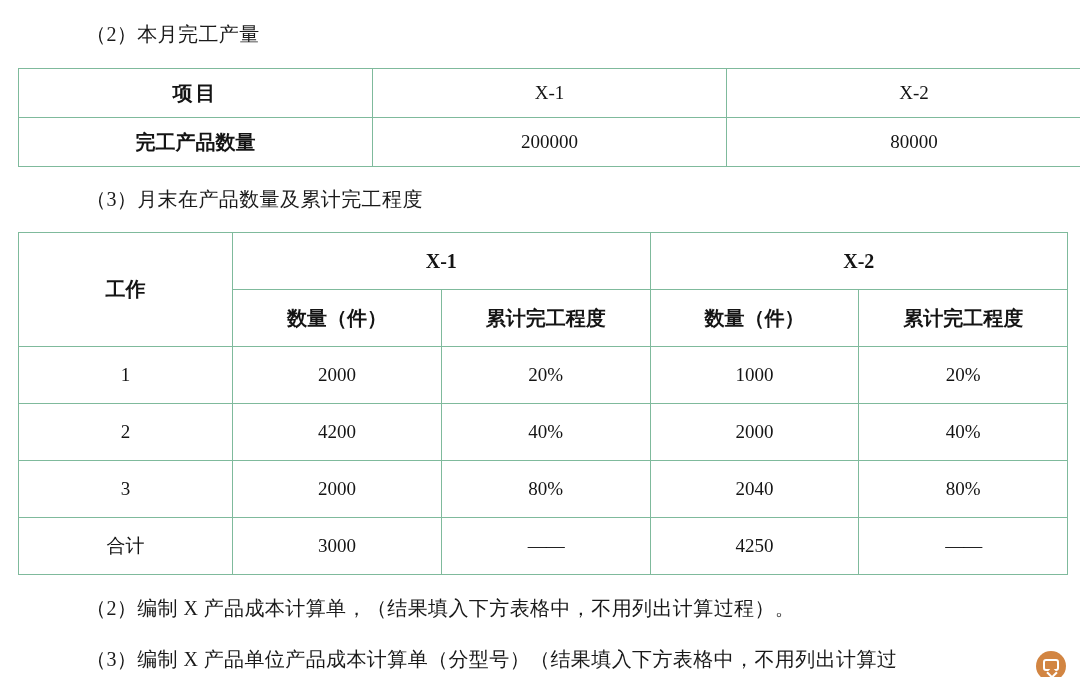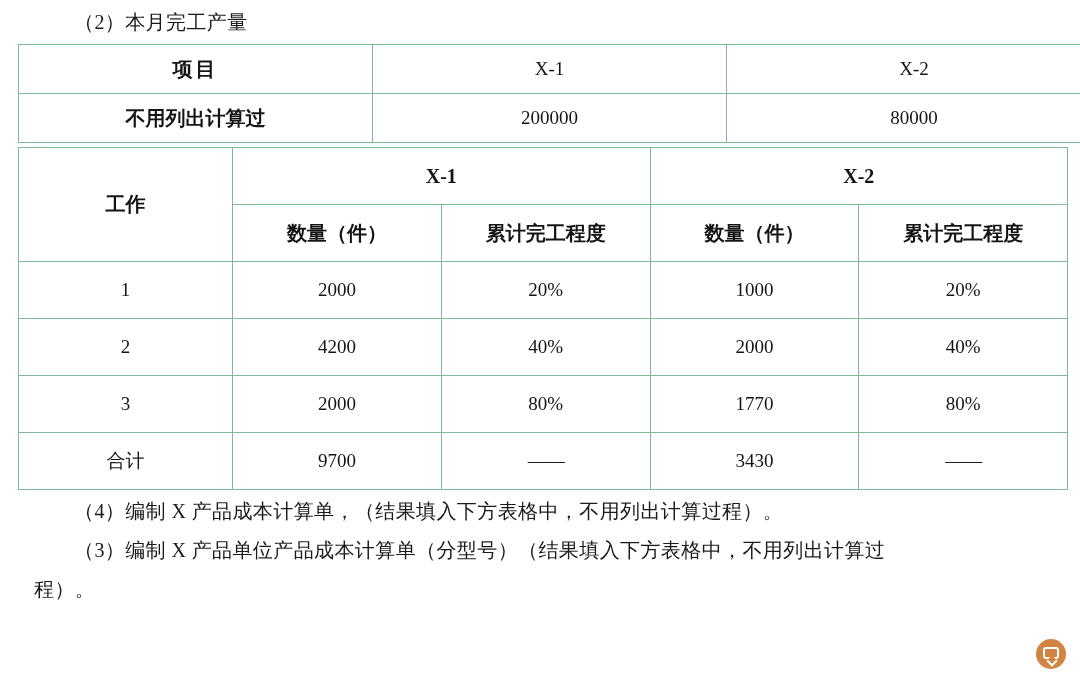--- a/index.html
+++ b/index.html
@@ -18,21 +18,21 @@
   .page {
     position: relative;
     width: 1080px;
     height: 677px;
     box-sizing: border-box;
     padding: 0 8px;
   }
   .para {
     font-size: 20px;
     line-height: 1.45;
-    margin: 4px;
+    margin: 16px;
     padding: 3px 0 3px 62px;
     letter-spacing: 0.4px;
     white-space: nowrap;
   }
   .para.first {
     padding-top: 4px;
   }
   .para.tight {
     padding-top: 2px;
     padding-bottom: 2px;
@@ -137,27 +137,28 @@
   <p class="para first">（2）本月完工产量</p>
 
   <table class="doc" id="t1">
     <tbody>
       <tr>
         <td class="c1 bold spaced">项目</td>
         <td class="c2">X-1</td>
         <td class="c3">X-2</td>
       </tr>
       <tr>
-        <td class="bold">不用列出计算过</td>
+        <td class="bold">完工产品数量</td>
         <td>200000</td>
         <td>80000</td>
       </tr>
     </tbody>
   </table>
 
+  <p class="para tight">（3）月末在产品数量及累计完工程度</p>
 
   <table class="doc" id="t2">
     <tbody>
       <tr class="hrow">
         <td class="cw1 bold" rowspan="2">工作</td>
         <td class="bold" colspan="2">X-1</td>
         <td class="bold" colspan="2">X-2</td>
       </tr>
       <tr class="brow">
         <td class="cw2 bold">数量（件）</td>
@@ -177,34 +178,34 @@
         <td>2</td>
         <td>4200</td>
         <td>40%</td>
         <td>2000</td>
         <td>40%</td>
       </tr>
       <tr class="drow">
         <td>3</td>
         <td>2000</td>
         <td>80%</td>
-        <td>1770</td>
+        <td>2040</td>
         <td>80%</td>
       </tr>
       <tr class="drow">
         <td>合计</td>
-        <td>9700</td>
+        <td>3000</td>
         <td class="dash">——</td>
-        <td>3430</td>
+        <td>4250</td>
         <td class="dash">——</td>
       </tr>
     </tbody>
   </table>
 
-  <p class="para">（4）编制 X 产品成本计算单，（结果填入下方表格中，不用列出计算过程）。</p>
+  <p class="para">（2）编制 X 产品成本计算单，（结果填入下方表格中，不用列出计算过程）。</p>
   <p class="para">（3）编制 X 产品单位产品成本计算单（分型号）（结果填入下方表格中，不用列出计算过</p>
   <p class="para wrapline">程）。</p>
 
   <div class="watermark">
     <span class="wm-logo"></span>
   </div>
 
 </div>
 
 </body></html>

